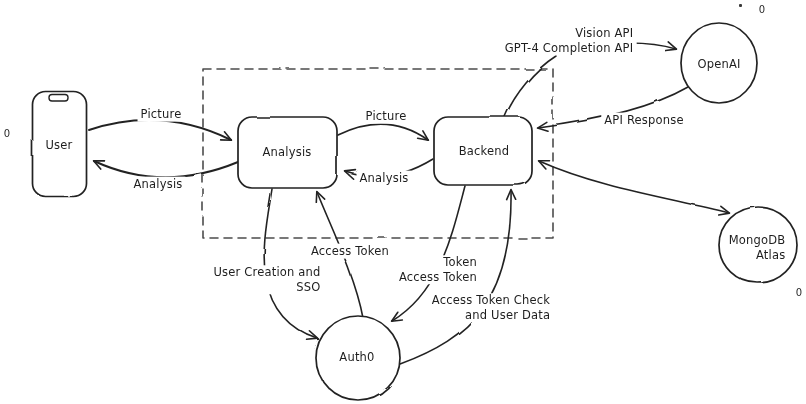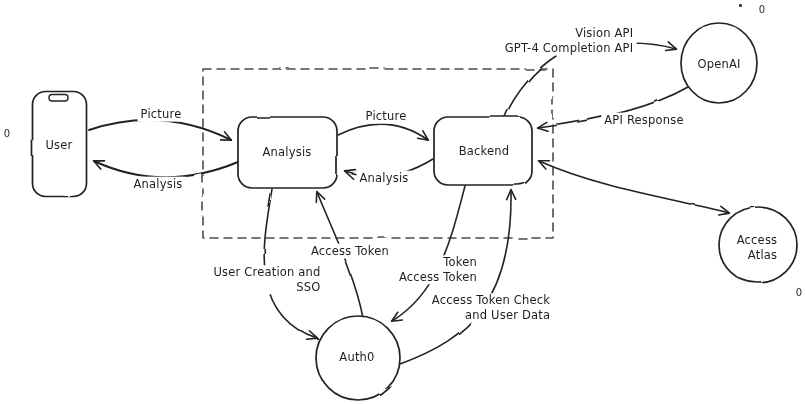--- a/index.html
+++ b/index.html
@@ -79,21 +79,21 @@
       <ellipse cx="758" cy="245" rx="39" ry="38" fill="#ffffff" stroke-width="1.7"></ellipse>
       <ellipse cx="358" cy="358" rx="42" ry="42" fill="#ffffff" stroke-width="1.7"></ellipse>
     </g>
   </svg>
 
   <div class="lbl" style="left:59px;top:145px">User</div>
   <div class="lbl" style="left:287px;top:152px">Analysis</div>
   <div class="lbl" style="left:484px;top:151px">Backend</div>
   <div class="lbl" style="left:719px;top:64px">OpenAI</div>
   <div class="lbl" style="left:757px;top:248px">
-    <span>Access</span>
+    <span>MongoDB</span>
     <span>Atlas</span>
   </div>
   <div class="lbl" style="left:357px;top:357px">Auth0</div>
 
   <div class="lbl edge" style="left:161px;top:114px">Picture</div>
   <div class="lbl edge" style="left:158px;top:184px">Analysis</div>
   <div class="lbl edge" style="left:386px;top:116px">Picture</div>
   <div class="lbl edge" style="left:384px;top:178px">Analysis</div>
 
   <div class="lbl edge" style="left:569px;top:41px">

